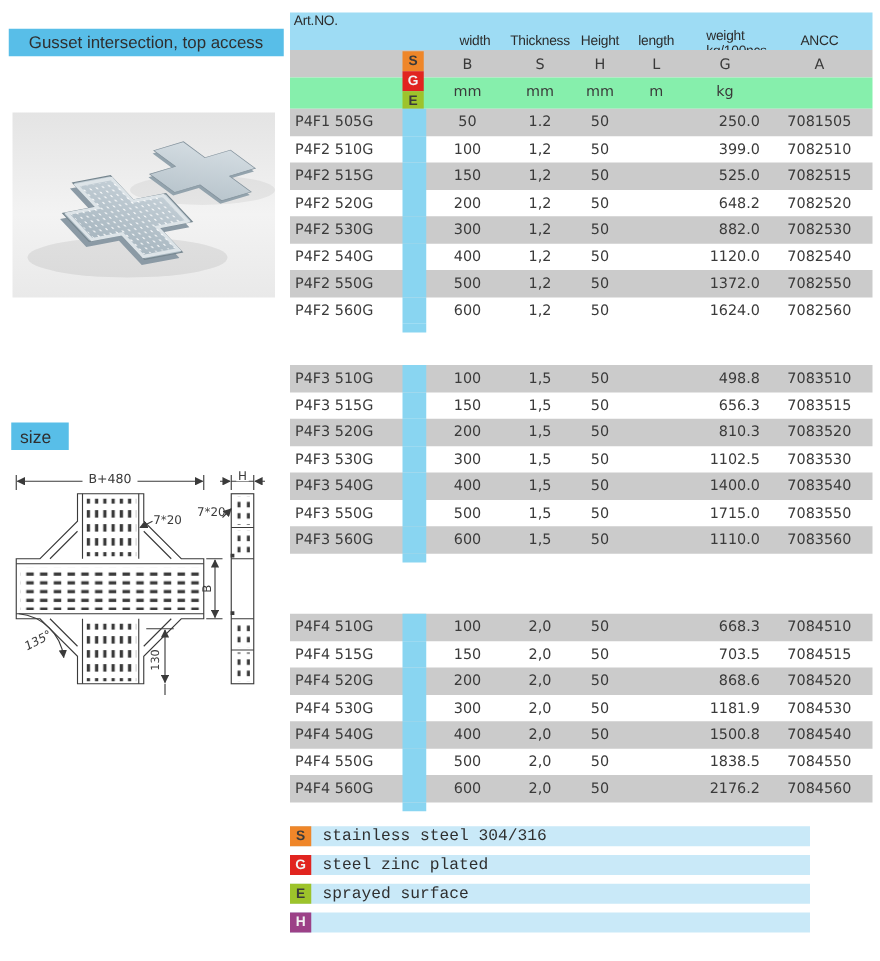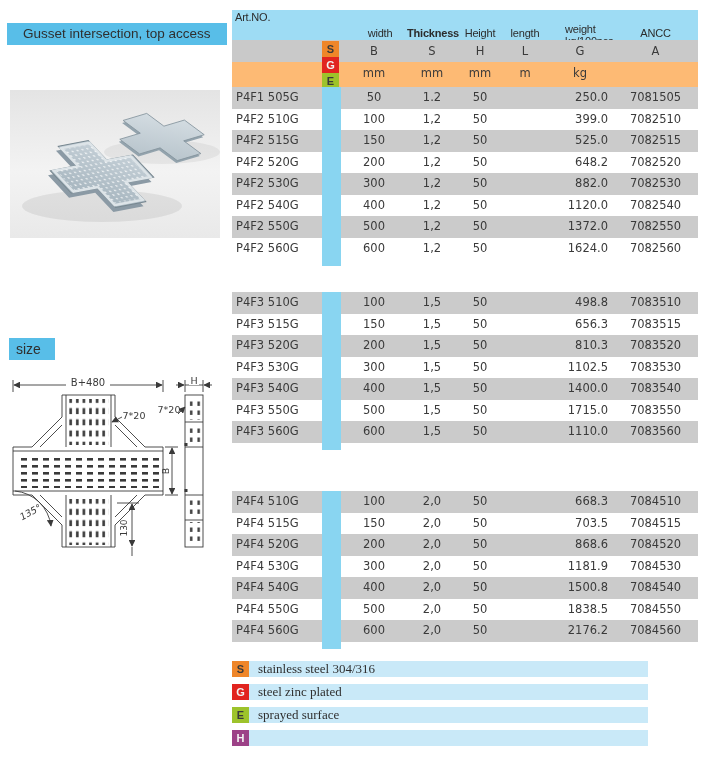--- a/index.html
+++ b/index.html
@@ -16,25 +16,25 @@
   .size-label{left:9px;top:338px;width:46px;height:22px;line-height:22px;background:#58bee8;
               color:#2f2f2f;font-family:"Liberation Sans",sans-serif;font-size:14px;padding-left:7px;box-sizing:border-box;}
   .drawing{left:8px;top:372px;width:212px;height:195px;}
 
   
   .spec-table{left:232px;top:10px;width:466px;font-size:11.5px;}
   .hrow{position:absolute;left:0;width:466px;display:flex;}
   .h1{top:0;height:30px;background:#9edcf4;color:#2c2c2c;
       font-family:"Liberation Sans",sans-serif;font-size:11px;letter-spacing:-0.2px;}
   .h2{top:30px;height:22px;background:#c9c9c9;line-height:22px;}
-  .h3{top:52px;height:25px;background:#fdba74;line-height:23px;}
+  .h3{top:52px;height:25px;background:#86efac;line-height:23px;}
   .h1 .hcell{position:absolute;white-space:nowrap;}
   .hc-art{left:3px;top:1px;display:flex;flex-direction:column;justify-content:space-between;height:45px;}
   .hc-width{left:117px;width:62px;text-align:center;bottom:1px;}
-  .hc-thick{left:175px;width:50px;text-align:center;bottom:1px;font-weight:bold;}
+  .hc-thick{left:175px;width:50px;text-align:center;bottom:1px;}
   .hc-height{left:225px;width:46px;text-align:center;bottom:1px;}
   .hc-length{left:271px;width:44px;text-align:center;bottom:1px;}
   .hc-weight{left:333px;top:1px;display:flex;flex-direction:column;justify-content:flex-end;height:36px;}
   .hc-ancc{left:381px;width:85px;text-align:center;bottom:1px;}
 
   .cell{box-sizing:border-box;}
   .c-art_no{width:90px;padding-left:4px;white-space:nowrap;}
   .c-stripe{width:19px;align-self:stretch;}
   .c-width{width:66px;text-align:center;}
   .c-thickness{width:50px;text-align:center;}
@@ -53,21 +53,21 @@
   
   .badges{position:absolute;left:90px;top:31px;width:17px;}
   .badge{width:17px;height:16px;line-height:16px;text-align:center;
          font-size:11px;font-family:"Liberation Sans",sans-serif;font-weight:bold;}
 
   
   .legend{left:232px;top:661px;width:416px;}
   .legend-item{height:16px;margin-bottom:7px;background:#c9e9f8;display:flex;align-items:stretch;}
   .legend-sq{width:17px;height:16px;line-height:16px;text-align:center;flex:0 0 17px;
              font-size:11px;font-family:"Liberation Sans",sans-serif;font-weight:bold;}
-  .legend-txt{margin-left:9px;font-family:Liberation Serif, serif;font-size:13px;
+  .legend-txt{margin-left:9px;font-family:Liberation Mono, monospace;font-size:13px;
               line-height:16px;color:#2f2f2f;white-space:nowrap;}
 
   svg text{font-family:"DejaVu Sans",sans-serif;fill:#3a3a3a;}
 </style>
 </head>
 <body>
 
 <div class="abs title-bar">Gusset intersection, top access</div>
 
 <div class="abs photo">

